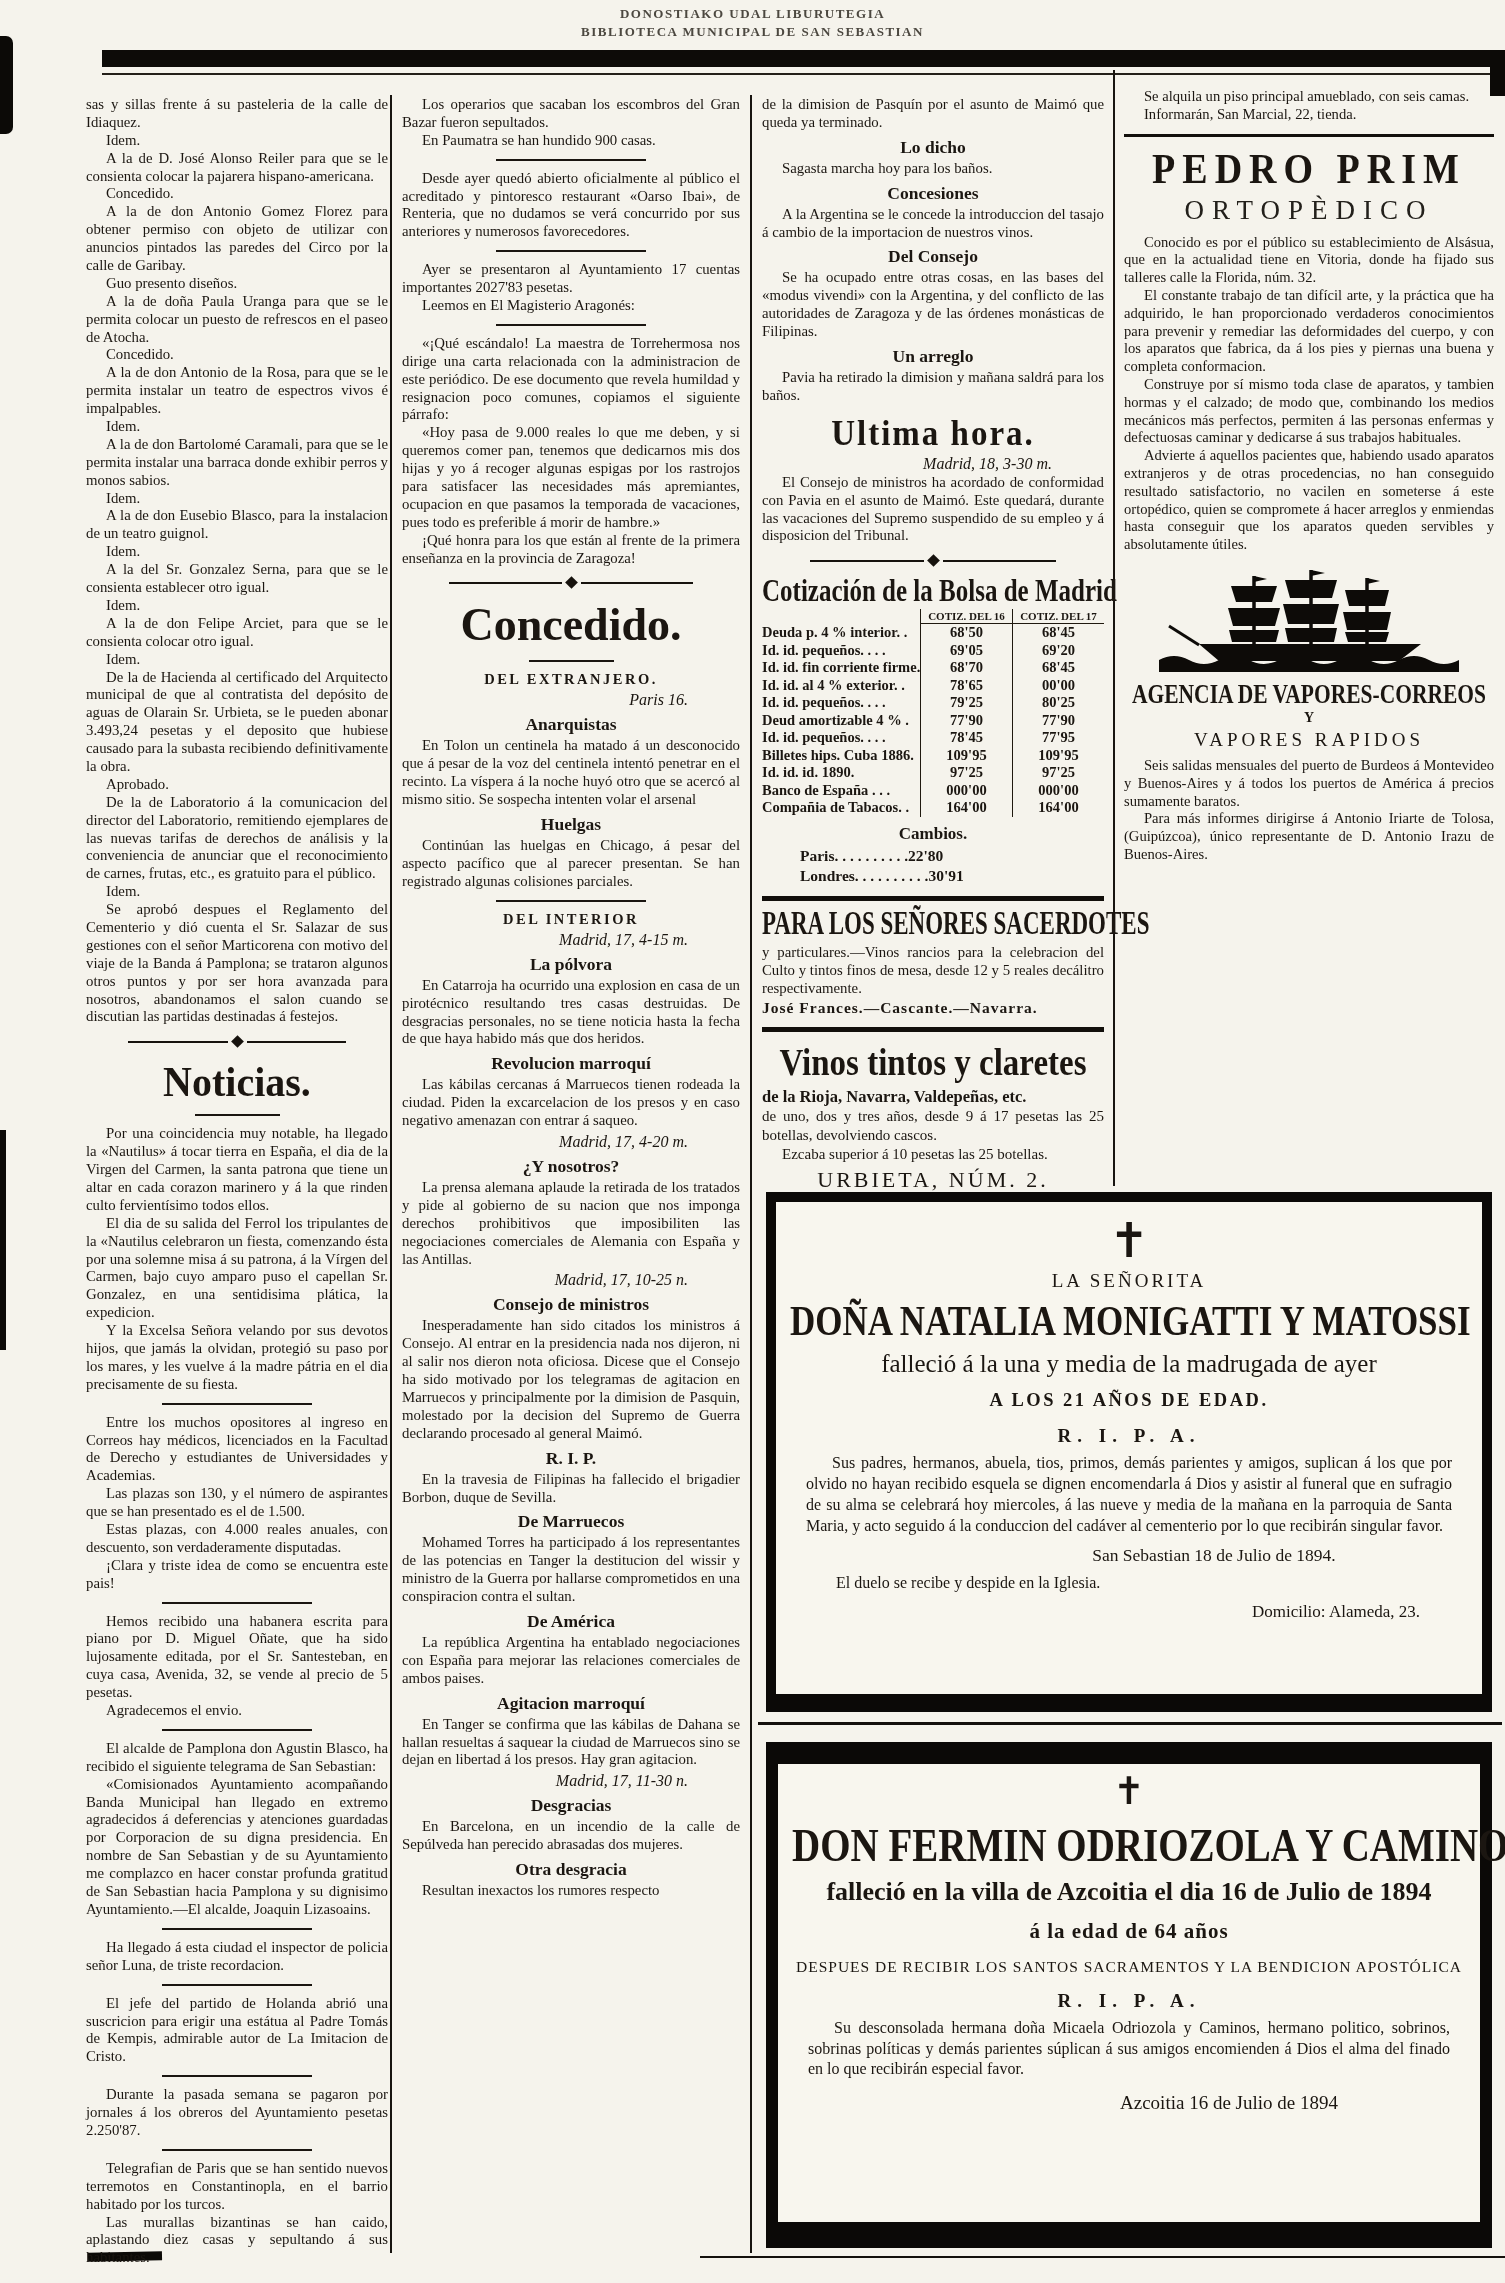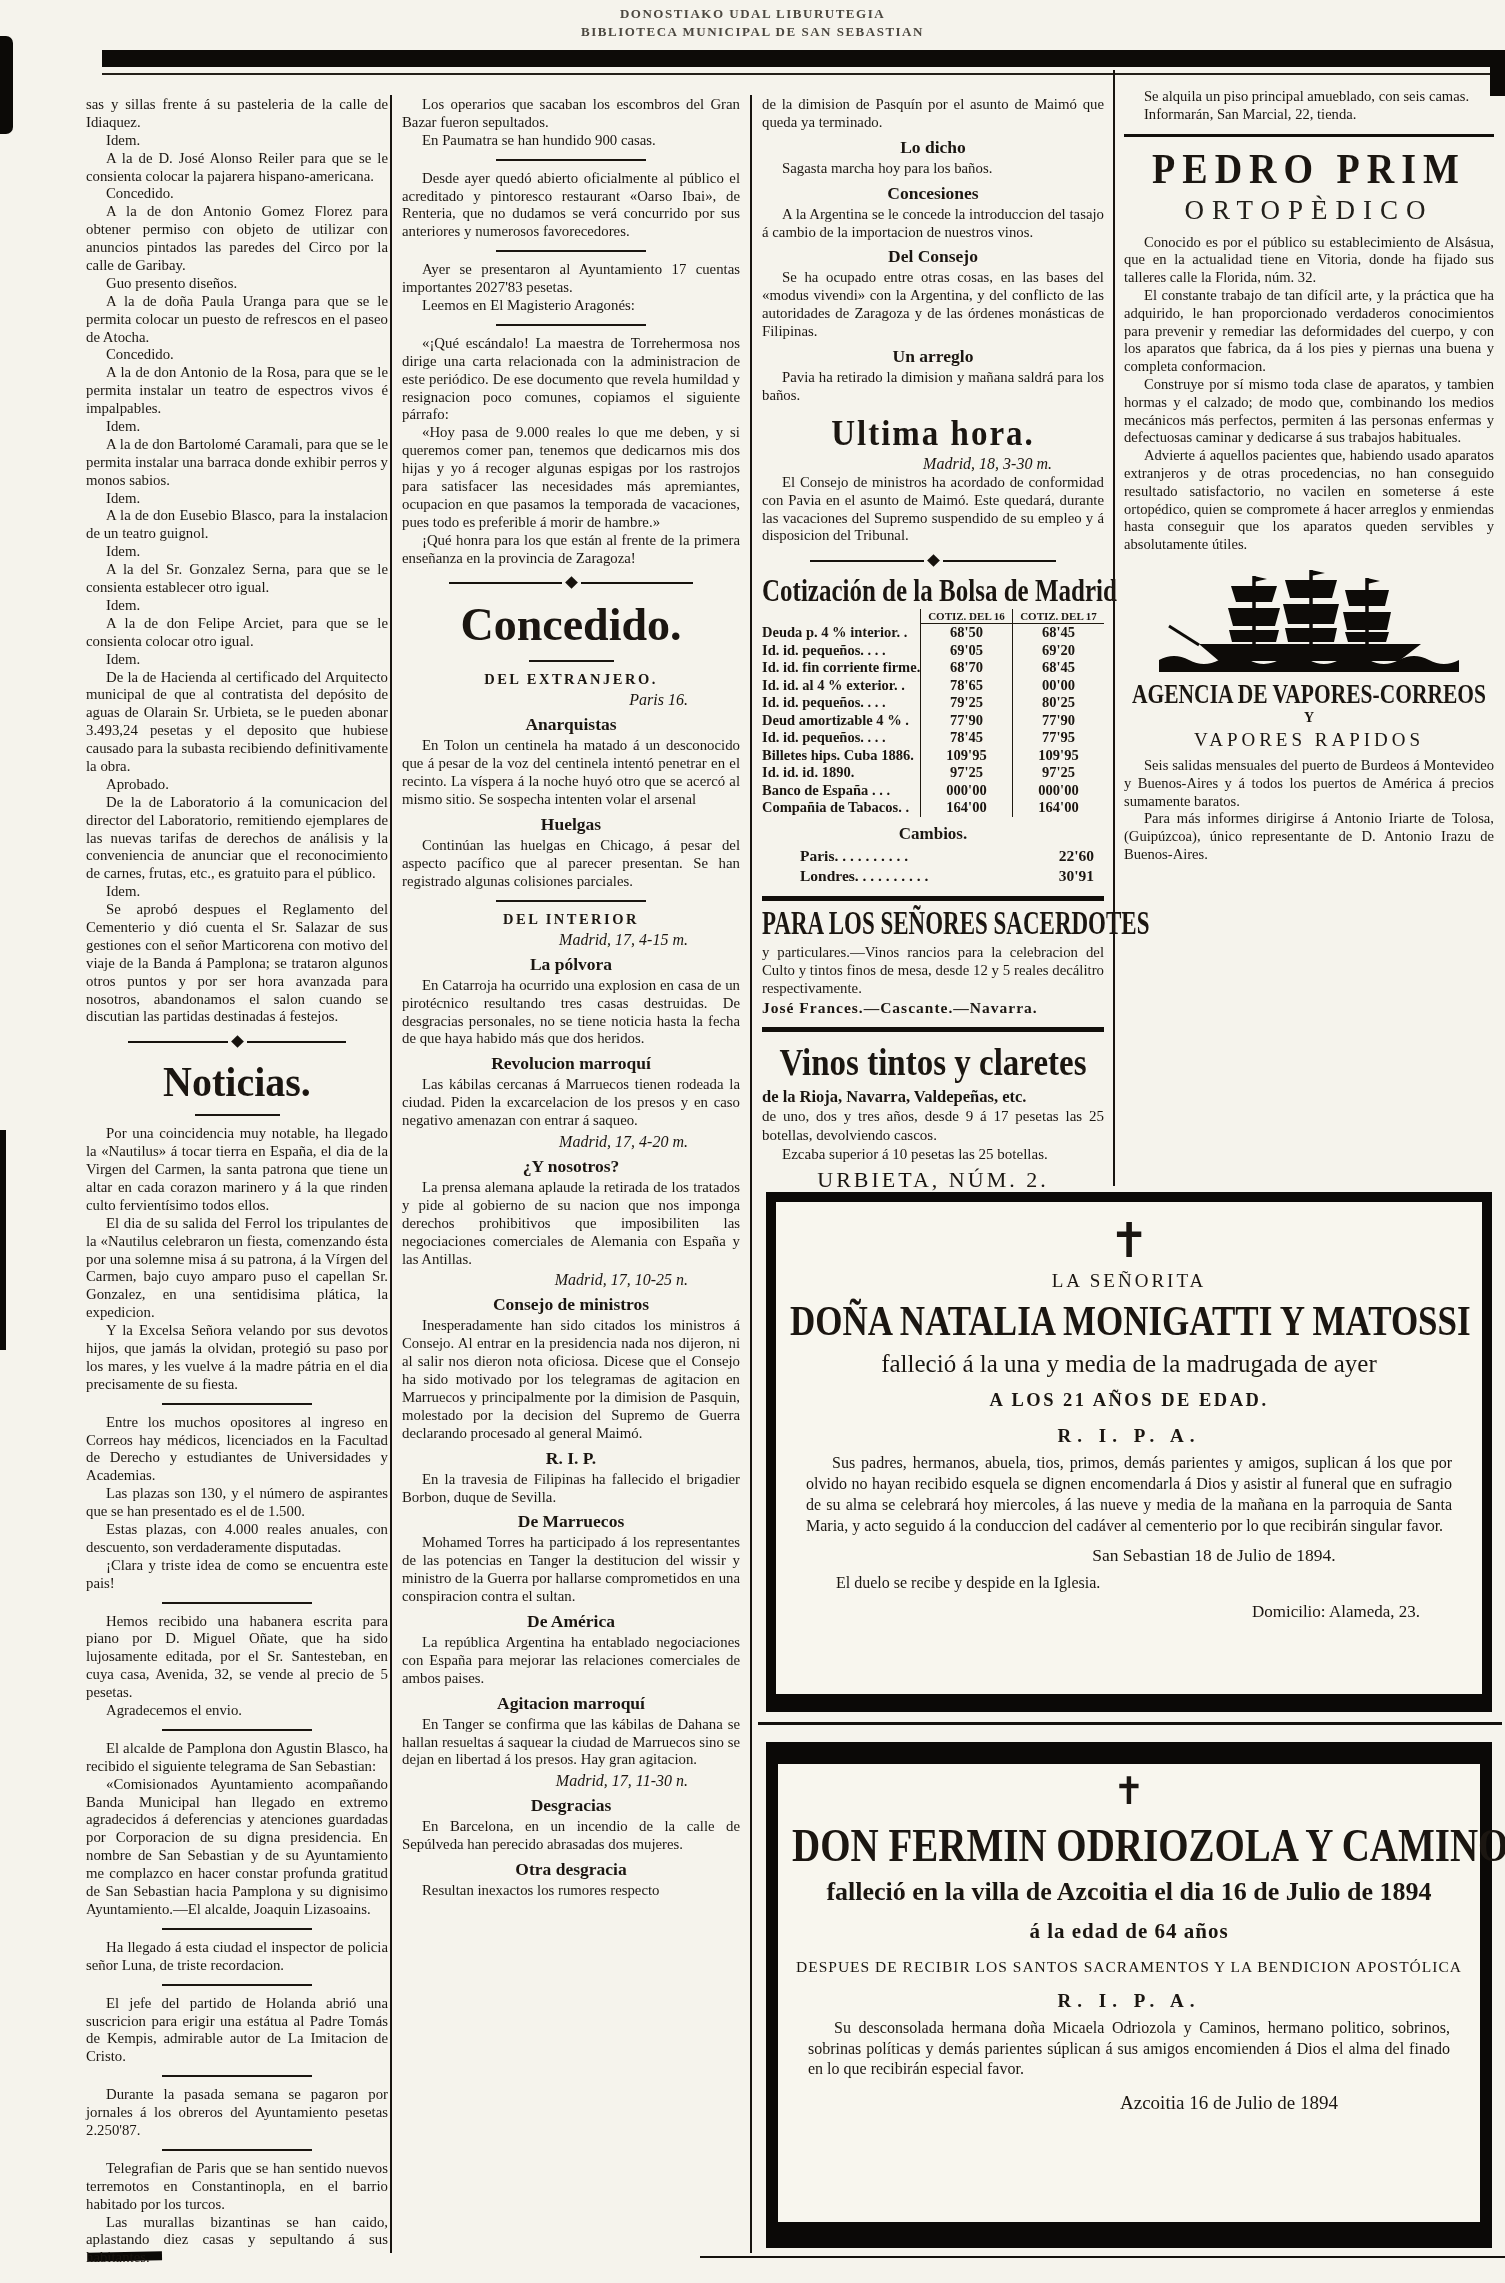--- a/index.html
+++ b/index.html
@@ -58,21 +58,21 @@
   
   .bolsa-title { text-align:center; font-weight:bold; font-size:25px; white-space:nowrap;
                  margin:12px 0 4px; transform:scaleY(1.3); }
   .bolsa-head { display:flex; justify-content:flex-end; }
   .bh { width:92px; text-align:center; font-size:11px; font-weight:bold;
         border-left:1.5px solid #20190f; border-bottom:1.5px solid #20190f; padding:1px 0; white-space:nowrap; }
   .brow { display:flex; align-items:baseline; font-weight:bold; font-size:14.5px; line-height:17.5px; }
   .blabel { flex:1; white-space:nowrap; overflow:hidden; text-align:left; }
   .bv { width:92px; flex:0 0 auto; text-align:center; border-left:1.5px solid #20190f; }
   .cambios-title { text-align:center; font-weight:bold; font-size:17px; margin:7px 0 2px; }
-  .crow { display:flex; justify-content:space-between; font-weight:bold; font-size:15.5px;
+  .crow { display:flex; justify-content:flex-start; font-weight:bold; font-size:15.5px;
           line-height:20px; padding:0 10px 0 38px; }
 
   
   .sac-title { text-align:center; font-weight:bold; font-size:23px; white-space:nowrap;
                margin:10px 0 6px; transform:scaleY(1.45); }
   .sac-body { margin:0; font-size:14.8px; line-height:1.22; }
   .sac-sign { margin:2px 0 0; font-weight:bold; font-size:15.5px; letter-spacing:1px; }
   .vinos-title { text-align:center; font-weight:bold; font-size:33px; white-space:nowrap;
                  margin:12px 0 6px; transform:scaleY(1.15); }
   .vinos-lead { margin:0; font-weight:bold; font-size:16.5px; }
@@ -326,21 +326,21 @@
           <span class="bv">000'00</span>
         </div>
       <div class="brow">
           <span class="blabel">Compañia de Tabacos. .</span>
           <span class="bv">164'00</span>
           <span class="bv">164'00</span>
         </div>
       <div class="cambios-title">Cambios.</div>
       <div class="crow">
           <span>Paris. . . . . . . . . .</span>
-          <span>22'60</span>
+          <span>22'80</span>
         </div>
       <div class="crow">
           <span>Londres. . . . . . . . . .</span>
           <span>30'91</span>
         </div>
     </div>
 
     <div class="bar"></div>
     <div>
       <div class="sac-title">PARA LOS SEÑORES SACERDOTES</div>

